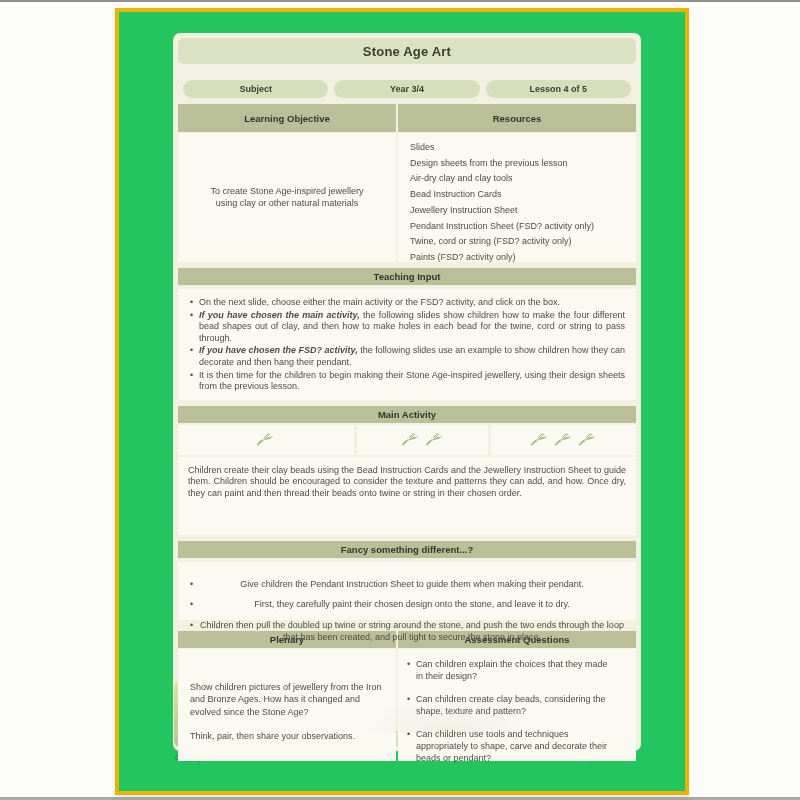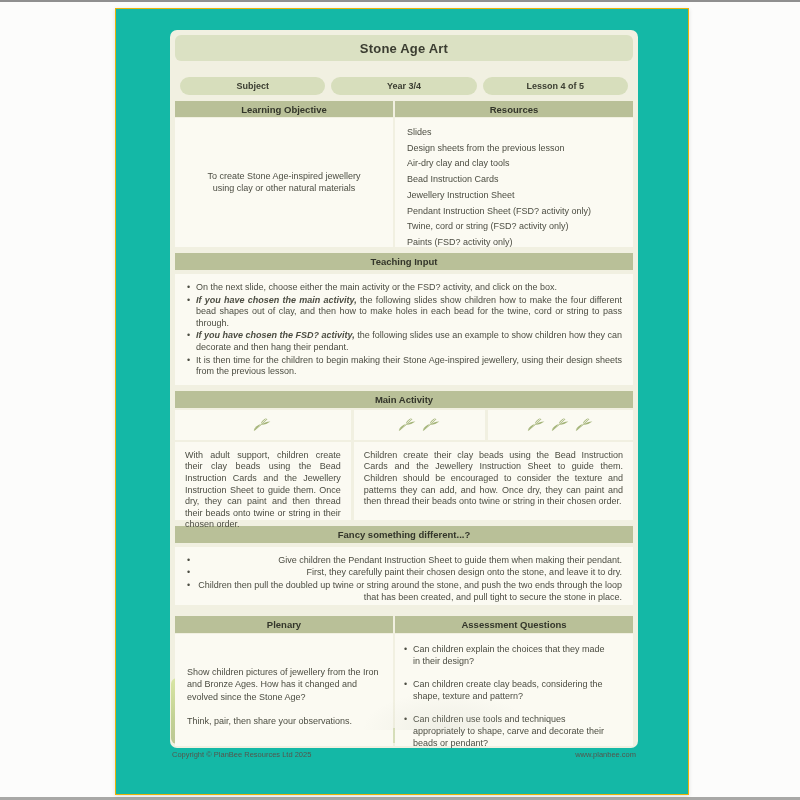--- a/index.html
+++ b/index.html
@@ -2,38 +2,38 @@
 <html><head>
 <meta charset="utf-8">
 <style>
   * { margin:0; padding:0; box-sizing:border-box; }
   html,body { width:800px; height:800px; background:#fcfcfb; overflow:hidden;
     font-family:"Liberation Sans","DejaVu Sans",sans-serif; }
   .screen-top-line { position:absolute; left:0; top:0; width:800px; height:2px; background:#8f8f8f; }
   .screen-bottom-line { position:absolute; left:0; top:797px; width:800px; height:3px; background:#a8a8a6; }
 
   .page { position:absolute; left:115px; top:8px; width:574px; height:787px;
-    background:#14b8a6; border:1px solid #eab308; box-shadow:0 1px 4px rgba(0,0,0,.12); }
+    background:#22c55e; border:4px solid #eab308; box-shadow:0 1px 4px rgba(0,0,0,.12); }
 
   .sheet { position:absolute; left:54px; top:21px; width:468px; height:718px;
     background:#f1f0e1; border-radius:7px; padding:5px; }
   .sheet-inner { position:relative; z-index:1; }
 
   .title-bar { height:26px; background:#dbe1c3; border-radius:6px; display:flex;
     align-items:center; justify-content:center; font-size:13px; font-weight:bold;
     color:#3b3d31; letter-spacing:.2px; margin-bottom:8px; }
 
   .pills { display:flex; gap:6px; margin:16px 5px 6px 5px; }
   .pill { flex:1; height:18px; background:#d7debc; border-radius:9px; display:flex;
     align-items:center; justify-content:center; font-size:9px; font-weight:bold; color:#3b3d31; }
 
   .two-col { display:flex; gap:2px; }
   .col-l { width:47.6%; }
   .col-r { flex:1; }
-  .sec-head { background:#b9c098; height:16px; display:flex; align-items:center;
+  .sec-head { background:#b9c098; height:28px; display:flex; align-items:center;
     justify-content:center; font-size:9.5px; font-weight:bold; color:#33352a; }
   .sec-head.tall { height:17px; }
   .box { background:#fbfaf2; font-size:9px; color:#4c4d42; line-height:1.3; }
 
   .lo-body { height:129px; margin-top:1px; }
   .lo-cell { display:flex; align-items:center; justify-content:center; text-align:center;
     padding:16px 22px; }
   .res-cell { padding:7px 12px; }
   .res-item { line-height:15.7px; }
 
@@ -49,21 +49,21 @@
     justify-content:center; gap:3px; }
   .ic1 { width:38.4%; } .ic2 { width:28.6%; } .ic3 { flex:1; }
   .sprig { width:21px; height:15px; display:inline-block; }
 
   .ma-row { display:flex; gap:3px; margin-top:2px; }
   .ma-cell { background:#fbfaf2; height:78px; padding:8px 10px; text-align:justify;
     font-size:9px; color:#4c4d42; line-height:11.6px; }
   .ma1 { width:38.4%; } .ma2 { flex:1; }
 
   .fsd-box { margin-top:4px; padding:8px 11px; height:58px; }
-  .fsd-box .b { text-align:right; }
+  .fsd-box .b { text-align:center;margin-top:9px; }
 
   .pa-head { margin-top:11px; }
   .pa-body { margin-top:1px; height:112px; }
   .plenary-cell { padding:32px 14px 0 12px; }
   .plenary-cell .para { margin-bottom:12px; line-height:12.5px; }
   .assess-cell { padding:9px 24px 0 8px; }
   .assess-cell .b { text-align:left; margin-bottom:11px; line-height:12px; }
 
   .band { position:absolute; left:5px; right:5px; bottom:5px; height:15px; z-index:0;
     background:linear-gradient(100deg,#c5d09b 0%,#bcc795 35%,#cdd8a6 55%,#b9c492 100%);
@@ -181,21 +181,20 @@
               <g fill="#a3b377">
                 <path d="M2 15 Q7 12 10 8 Q4 10 2 15Z"></path>
                 <path d="M10 8 Q13 4 17 1 Q11 3 10 8Z"></path>
                 <path d="M11 9 Q16 9 21 5 Q14 5 11 9Z"></path>
                 <path d="M2 15 Q10 9 17 2 L17.6 2.6 Q10 10 3 15.6Z"></path>
               </g>
             </svg>
         </div>
       </div>
       <div class="ma-row">
-        <div class="ma-cell ma1">With adult support, children create their clay beads using the Bead Instruction Cards and the Jewellery Instruction Sheet to guide them. Once dry, they can paint and then thread their beads onto twine or string in their chosen order.</div>
         <div class="ma-cell ma2">Children create their clay beads using the Bead Instruction Cards and the Jewellery Instruction Sheet to guide them. Children should be encouraged to consider the texture and patterns they can add, and how. Once dry, they can paint and then thread their beads onto twine or string in their chosen order.</div>
       </div>
 
       <div class="sec-head tall mt6">Fancy something different...?</div>
       <div class="box fsd-box">
         <div class="b">Give children the Pendant Instruction Sheet to guide them when making their pendant.</div>
         <div class="b">First, they carefully paint their chosen design onto the stone, and leave it to dry.</div>
         <div class="b">Children then pull the doubled up twine or string around the stone, and push the two ends through the loop that has been created, and pull tight to secure the stone in place.</div>
       </div>
 

